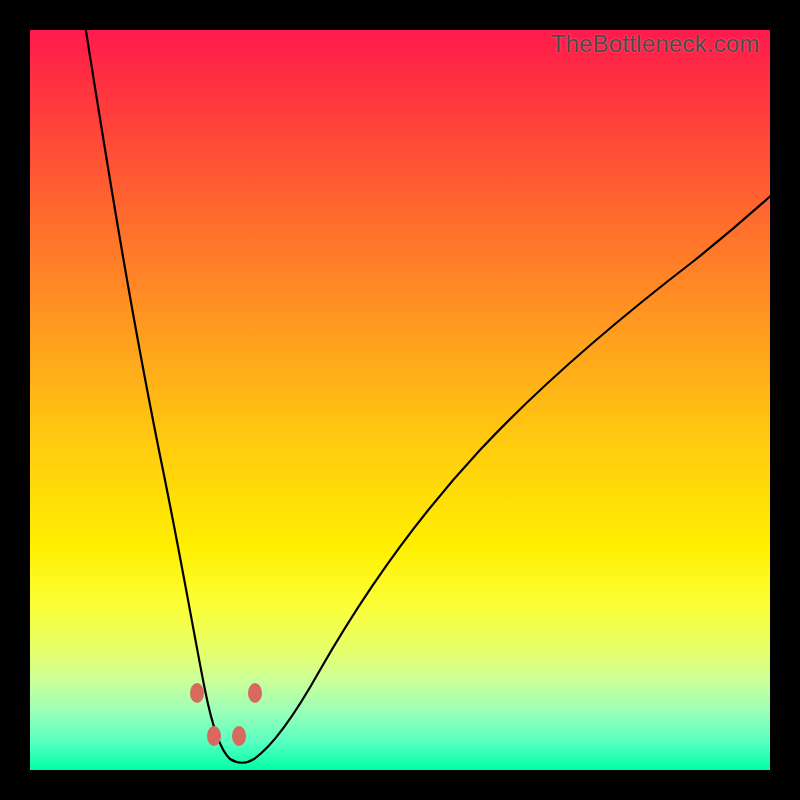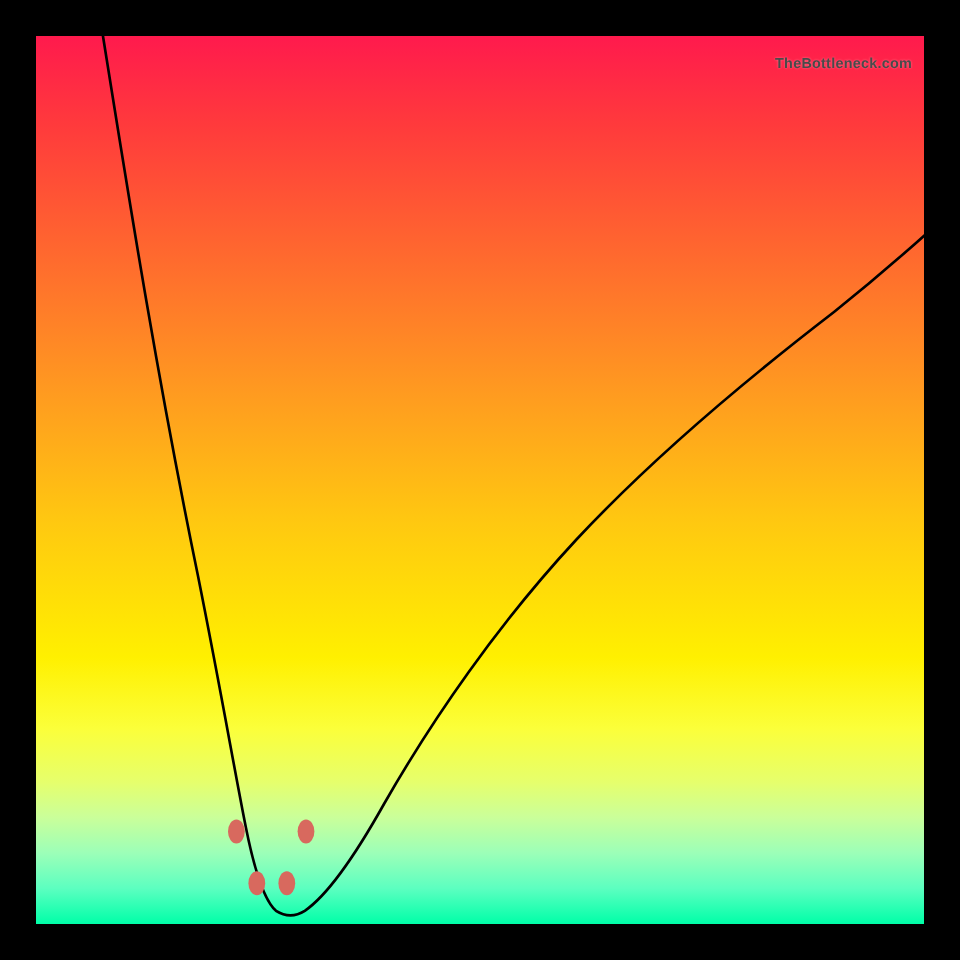--- a/index.html
+++ b/index.html
@@ -28,25 +28,25 @@
       #fbff3a 78%,
       #e6ff6c 84%,
       #caff9a 88%,
       #9cffb8 92%,
       #5cffc0 96%,
       #00ffa8 100%
     );
   }
   .wm {
     position: absolute;
-    top: 16px;
+    top: 0;
     right: 10px;
     color: #4a4a4a;
-    font-size: 12px;
-    font-weight: 700;
+    font-size: 24px;
+    font-weight: 400;
     letter-spacing: 0.2px;
     text-shadow: 0 0 2px rgba(255,255,255,0.4);
   }
   svg.curves {
     position: absolute;
     left: 0;
     top: 0;
     width: 740px;
     height: 740px;
     overflow: visible;

